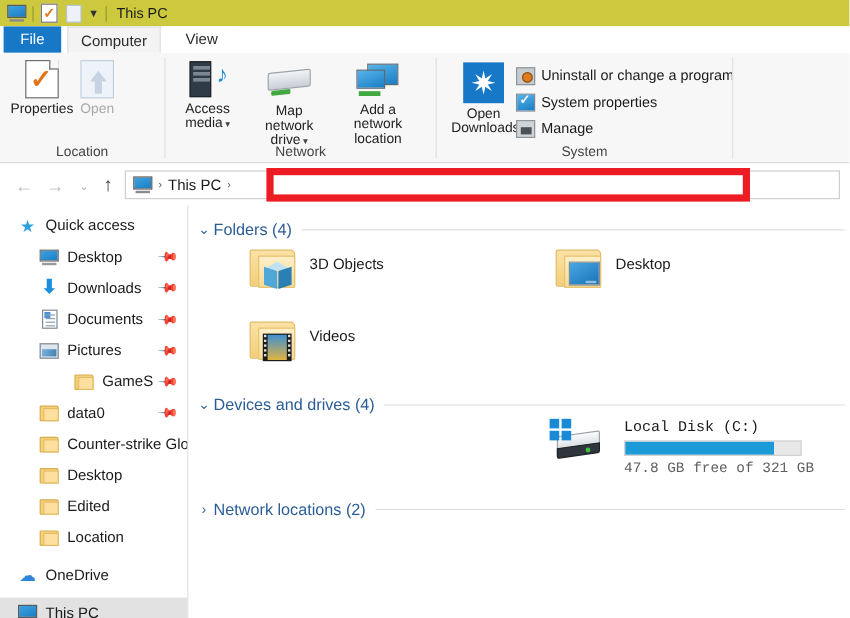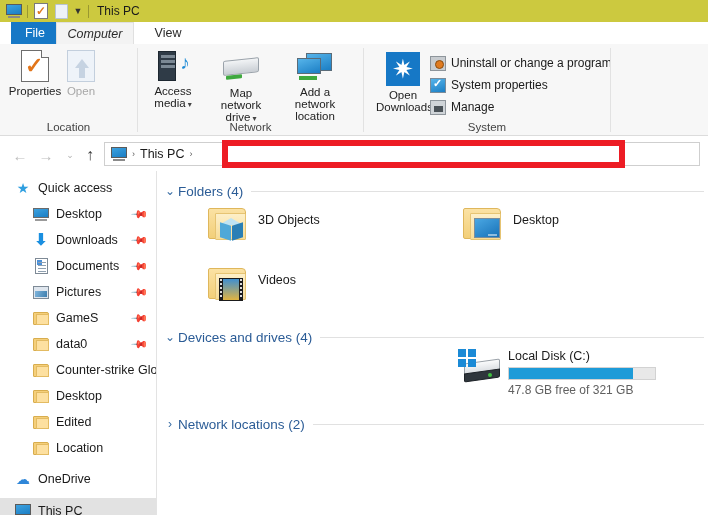--- a/index.html
+++ b/index.html
@@ -38,23 +38,23 @@
   .ic-propdoc { width: 14px; height: 16px; position: relative; background: #fff; border: 1px solid #7a7a7a; }
   .ic-propdoc:after { content: "✓"; position: absolute; left: 1px; top: 0px;
                       font-size: 12px; color: #e07b20; font-weight: bold; line-height: 14px; }
   
   .ic-newfolder { width: 13px; height: 15px; background: #eef2f8; border: 1px solid #b8c4d4; border-radius: 1px; }
 
   
   .tabstrip { position: absolute; left: 0; top: 22px; width: 708px; height: 22px; background: #ffffff; }
   .tab { position: absolute; top: 0; height: 22px; display: flex; align-items: center;
          justify-content: center; font-size: 12.5px; }
-  .tab-file { left: 11px; width: 48px; background: #1678c6; color: #fff; }
+  .tab-file { left: 3px; width: 48px; background: #1678c6; color: #fff; }
   .tab-computer { left: 56px; width: 78px; background: #f3f3f3; color: #2b2b2b; border-left: 1px solid #e0e0e0;
-                  border-right: 1px solid #e0e0e0; border-top: 1px solid #e0e0e0; font-style: italic; }
+                  border-right: 1px solid #e0e0e0; border-top: 1px solid #e0e0e0; }
   .tab-view { left: 138px; width: 60px; background: #ffffff; color: #2b2b2b; }
 
   
   .ribbon { position: absolute; left: 0; top: 44px; width: 708px; height: 92px;
             background: #f7f7f7; border-bottom: 1px solid #dcdcdc; }
   .grp { position: absolute; top: 0; height: 92px; }
   .grp-sep { position: absolute; top: 4px; width: 1px; height: 84px; background: #e2e2e2; }
   .grp-label { position: absolute; bottom: 3px; left: 0; width: 100%; text-align: center;
                font-size: 11.5px; color: #444; }
   .bigbtn { position: absolute; top: 6px; width: 62px; display: flex; flex-direction: column;
@@ -223,21 +223,21 @@
                transform: skewY(-8deg); }
   .hdd .led { position: absolute; left: 30px; top: 24px; width: 4px; height: 4px;
               background: #3fc03f; border-radius: 50%; }
   .hdd .win { position: absolute; left: 0; top: 0; width: 20px; height: 20px; }
   .hdd .win i { position: absolute; width: 8px; height: 8px; background: #1b8ad6; }
   .hdd .win i:nth-child(1) { left: 0; top: 0; }
   .hdd .win i:nth-child(2) { left: 10px; top: 0; }
   .hdd .win i:nth-child(3) { left: 0; top: 10px; }
   .hdd .win i:nth-child(4) { left: 10px; top: 10px; }
 
-  .drvinfo { margin-left: 8px; }
+  .drvinfo { margin-left: 20px; font-family: Liberation Mono, monospace; }
   .drvinfo .dname { font-size: 12.5px; color: #1a1a1a; white-space: nowrap; }
   .drvbar { margin-top: 4px; width: 148px; height: 13px; background: #e8e8e8;
             border: 1px solid #d2d2d2; position: relative; overflow: hidden; }
   .drvbar .fill { height: 100%; background: #1d9bd8; }
   .drvinfo .dfree { margin-top: 3px; font-size: 12px; color: #606060; white-space: nowrap; }
 </style>
 </head>
 <body>
 
 <div id="app">
@@ -398,21 +398,21 @@
     </div>
 
     <div class="nrow" style="top:108px;">
       <div class="nico" style="margin-left:32px;">
           <div class="ic-pic"></div>
         </div>
       <div class="ntxt">Pictures</div>
       <div class="pin">📌</div>
     </div>
 
-    <div class="nrow" style="top:134px;">
+    <div class="nrow" style="top:134px;justify-content:center;">
       <div class="nico" style="margin-left:32px;">
         <div class="ic-fold">
             <div class="bk"></div>
             <div class="fr"></div>
           </div>
       </div>
       <div class="ntxt">GameS</div>
       <div class="pin">📌</div>
     </div>
 

